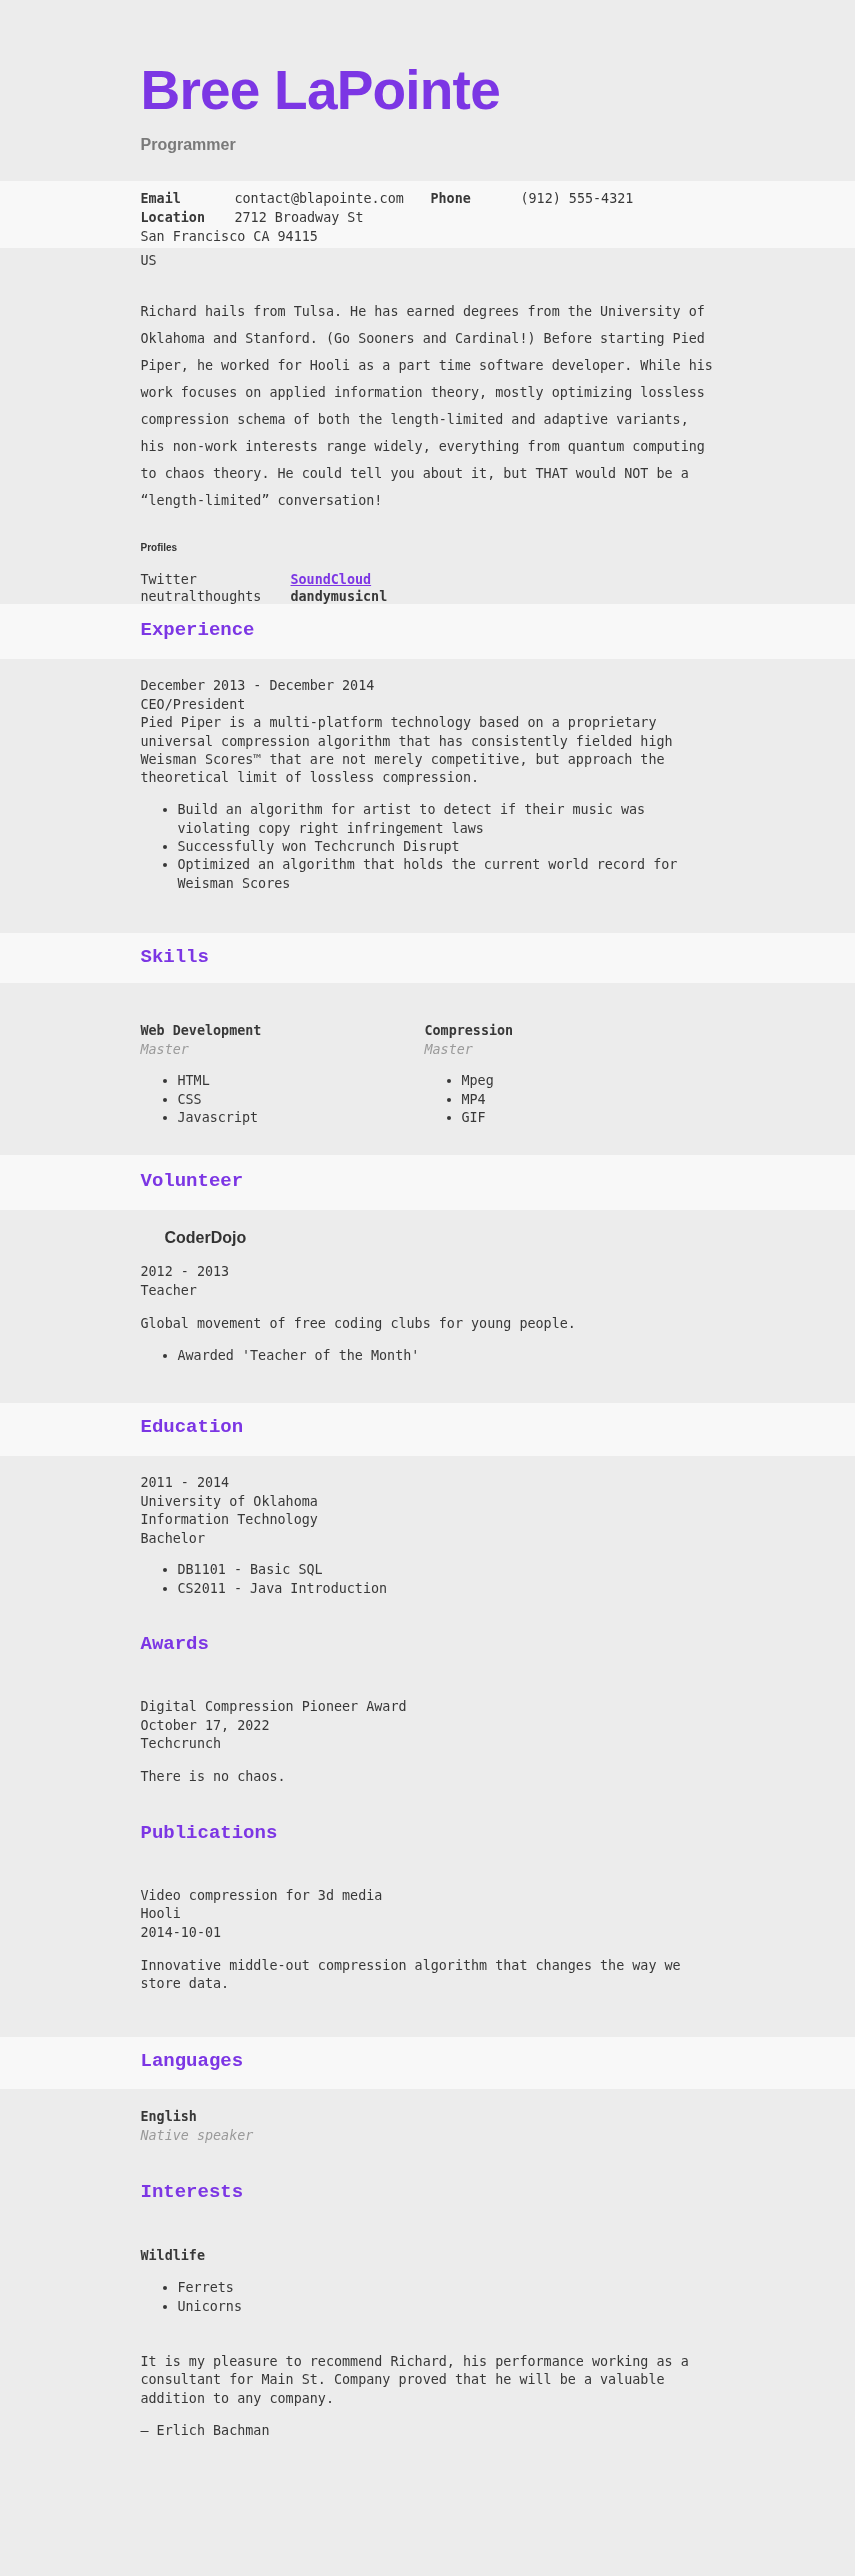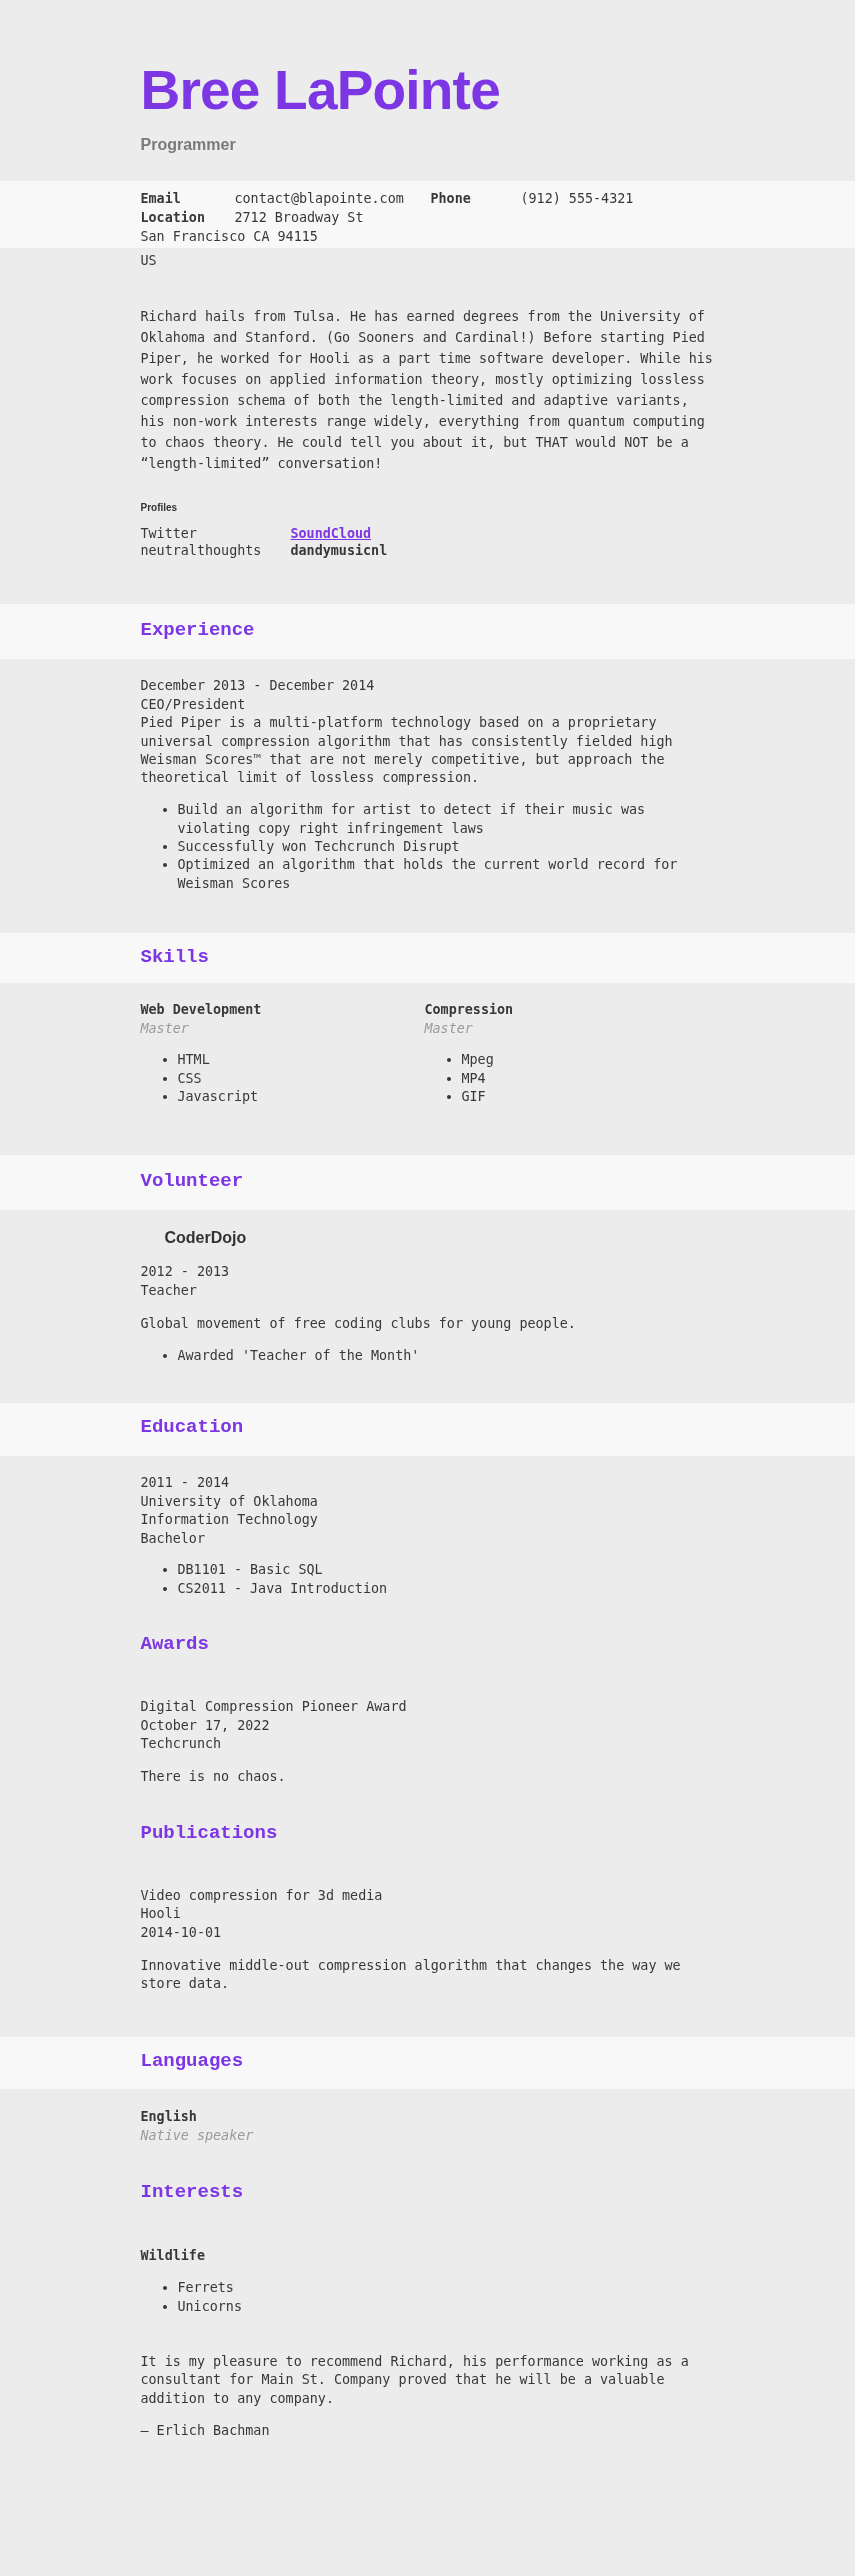--- a/index.html
+++ b/index.html
@@ -42,29 +42,29 @@
   
   .s-contact{height:67px;padding-top:8.4px;}
   .c-row{display:flex;line-height:19px;}
   .c-label{width:94px;font-weight:bold;}
   .c-label-2{width:90px;font-weight:bold;}
   .c-value{width:196px;}
 
   
   .s-about{height:356px;padding-top:3.3px;}
   .country-line{line-height:19px;}
-  .summary{margin-top:36px;line-height:21px;}
+  .summary{margin-top:28px;line-height:27px;}
   .profiles-title{
     font-family:"Liberation Sans","DejaVu Sans",sans-serif;
     font-weight:bold;font-size:10px;line-height:18.4px;color:#333;
     margin-top:25px;
   }
   .profiles-grid{
     display:grid;grid-template-columns:150px auto;
-    margin-top:7px;line-height:17.6px;
+    margin-top:13px;line-height:17.6px;
   }
   .profile-link{color:var(--accent);font-weight:bold;text-decoration:underline;cursor:pointer;}
   .profile-user-bold{font-weight:bold;}
 
   
   .s-head{height:55px;padding-top:10px;}
   .s-head-sm{height:50px;padding-top:7.5px;}
   .s-head-md{height:53px;padding-top:8.4px;}
   .s-head-lg{height:52px;padding-top:8.4px;}
   h2.section-title{
@@ -86,21 +86,21 @@
 
   .block{margin-top:0;}
   .block-gap{margin-top:37px;}
   .para-gap{margin-top:15px;}
   .org-name{
     font-family:"Liberation Sans","DejaVu Sans",sans-serif;
     font-weight:bold;font-size:16px;line-height:20px;color:#333;margin-left:24px;
   }
   .skill-name{font-weight:bold;line-height:20px;}
   .muted-italic{color:var(--muted);font-style:italic;}
-  .skills-grid{display:grid;grid-template-columns:284px 284px;}
+  .skills-grid{display:grid;grid-template-columns:284px 284px;margin-top:21px;}
   .sig{margin-top:13.4px;}
 </style>
 </head>
 <body>
 
 <div class="stripe dark s-masthead">
   <div class="wrap">
     <h1 class="name">Bree LaPointe</h1>
     <div class="job-label">Programmer</div>
   </div>

